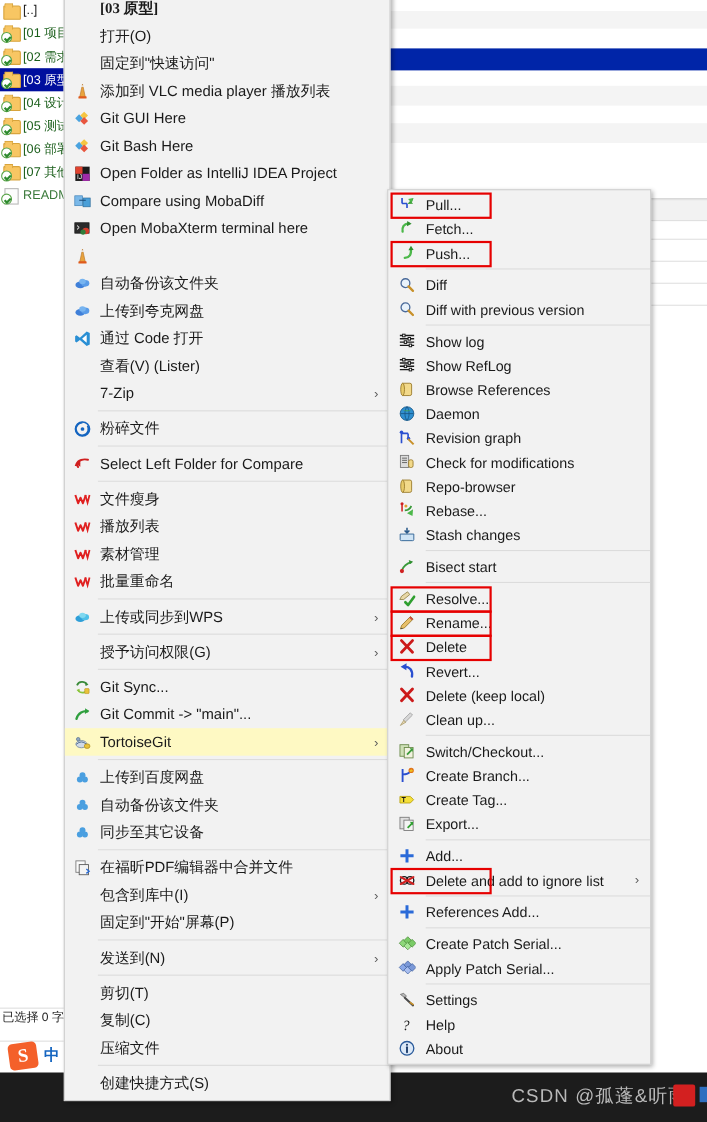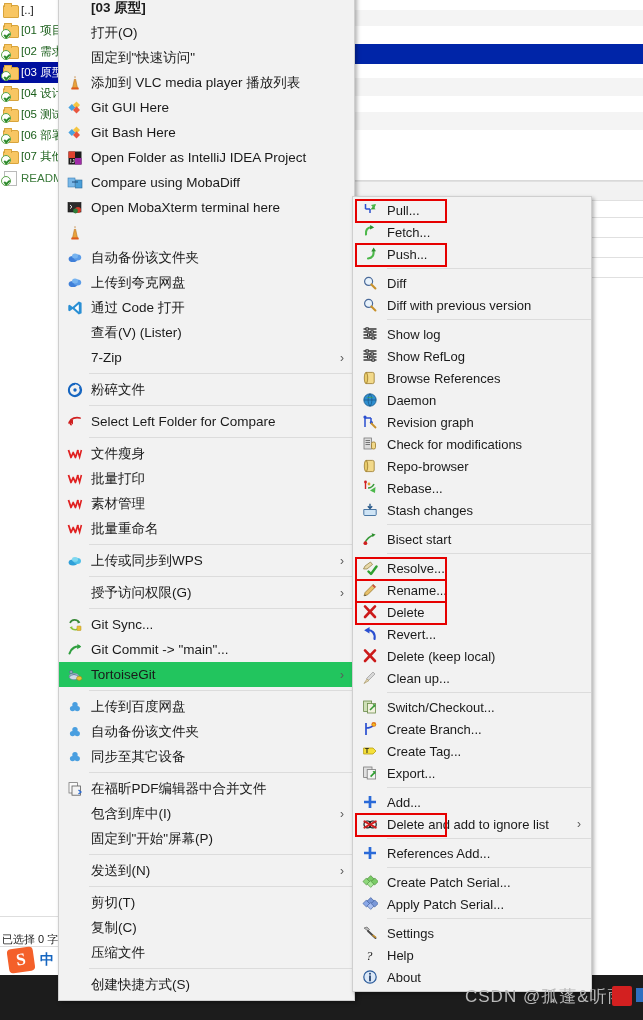--- a/index.html
+++ b/index.html
@@ -23,21 +23,21 @@
   .folder:before{content:"";position:absolute;left:0;top:-3px;width:6px;height:3px;background:#f8c663;border:1px solid #d8a43c;border-bottom:none;border-radius:1px 1px 0 0;}
   .ovl{position:absolute;left:-1px;bottom:-1px;width:10px;height:10px;border-radius:50%;background:#fff;border:1px solid #5aa54a;box-sizing:border-box;}
   .ovl:after{content:"";position:absolute;left:2px;top:3px;width:4px;height:2px;border-left:2px solid #2e8b2e;border-bottom:2px solid #2e8b2e;transform:rotate(-45deg);}
   .docicon{position:absolute;left:2px;top:1px;width:11px;height:13px;background:#fdfdfd;border:1px solid #b9b9b9;}
   .fname{font-size:11.5px;color:#1a5e1a;font-family:"Liberation Sans",sans-serif;}
   .fname.dk{color:#1a1a1a;}
   .fname.gry{color:#3b7a3b;}
   #updir{height:20px;display:flex;align-items:center;padding-left:2px;}
 
   #status-bar{position:absolute;left:0;top:916px;width:58px;height:30px;border-top:1px solid #dedede;background:#fff;
-    font-size:11px;color:#222;display:flex;align-items:flex-end;padding-left:2px;white-space:nowrap;overflow:hidden;}
+    font-size:11px;color:#222;display:flex;align-items:flex-start;padding-left:2px;white-space:nowrap;overflow:hidden;}
   #lower-strip{position:absolute;left:0;top:946px;width:58px;height:29px;background:#fff;border-top:1px solid #dedede;}
 
   
   #list-pane{position:absolute;left:58px;top:0;width:585px;height:890px;background:#fff;}
   #vscroll{position:absolute;left:0px;top:0;width:5px;height:175px;background:#c5c5c5;}
   .lrow{position:absolute;left:5px;right:0;height:18px;}
   .lrow.alt{background:#f4f4f4;}
   .lrow.selblue{background:#0025a8;}
   #bottom-panel{position:absolute;left:5px;top:180px;right:0;height:710px;background:#fff;border-top:1px solid #d9d9d9;}
   .bp-line{position:absolute;left:0;right:0;height:1px;background:#e0e0e0;}
@@ -47,30 +47,30 @@
   #taskbar{position:absolute;left:0;top:975px;width:643px;height:45px;background:#1c1c1c;}
 
   
   #ctx-menu{
     position:absolute;left:58px;top:-8px;width:297px;
     background:#f2f2f2;border:1px solid #cfcfcf;
     box-shadow:2px 2px 4px rgba(0,0,0,.30);
     padding:2px 0 3px 0;box-sizing:border-box;
   }
   .mi{height:25px;display:flex;align-items:center;position:relative;padding-left:0;cursor:default;white-space:nowrap;}
-  .mi.hl{background:#22c55e;}
+  .mi.hl{background:#fef9c3;}
   .mi .ic{width:32px;flex:0 0 32px;display:flex;align-items:center;justify-content:center;}
   .mi .lb{font-size:13.5px;color:#1a1a1a;letter-spacing:0;}
-  .mi.hdr .lb{font-weight:bold;}
+  .mi.hdr .lb{font-weight:bold;font-family:Liberation Serif, serif;}
   .mi .arw{position:absolute;right:10px;top:50%;transform:translateY(-50%);font-size:12px;color:#5a5a5a;}
   .sep{height:1px;background:#dcdcdc;margin:3px 0 3px 30px;}
 
   
   #sub-menu{
-    position:absolute;left:352px;top:196px;width:240px;
+    position:absolute;left:352px;top:172px;width:240px;
     background:#f2f2f2;border:1px solid #cfcfcf;
     box-shadow:2px 2px 4px rgba(0,0,0,.30);
     padding:2px 0 3px 0;box-sizing:border-box;
   }
   #sub-menu .mi{height:22px;}
   #sub-menu .mi .ic{width:34px;flex:0 0 34px;}
   #sub-menu .mi .lb{font-size:13px;}
   #sub-menu .sep{margin-left:34px;}
 
   
@@ -344,21 +344,21 @@
       </span>
       <span class="lb">文件瘦身</span>
     </div>
     <div class="mi">
       <span class="ic">
         <svg width="16" height="16" viewBox="0 0 16 16" xmlns="http://www.w3.org/2000/svg">
           <path d="M1.5 4 L4 11.5 L6.2 6.5 L8.4 11.5 L11 4" stroke="#e02020" stroke-width="1.8" fill="none" stroke-linejoin="round"></path>
           <path d="M10.5 4 L12.6 11 L14.4 4" stroke="#e02020" stroke-width="1.6" fill="none"></path>
         </svg>
       </span>
-      <span class="lb">批量打印</span>
+      <span class="lb">播放列表</span>
     </div>
     <div class="mi">
       <span class="ic">
         <svg width="16" height="16" viewBox="0 0 16 16" xmlns="http://www.w3.org/2000/svg">
           <path d="M1.5 4 L4 11.5 L6.2 6.5 L8.4 11.5 L11 4" stroke="#e02020" stroke-width="1.8" fill="none" stroke-linejoin="round"></path>
           <path d="M10.5 4 L12.6 11 L14.4 4" stroke="#e02020" stroke-width="1.6" fill="none"></path>
         </svg>
       </span>
       <span class="lb">素材管理</span>
     </div>

